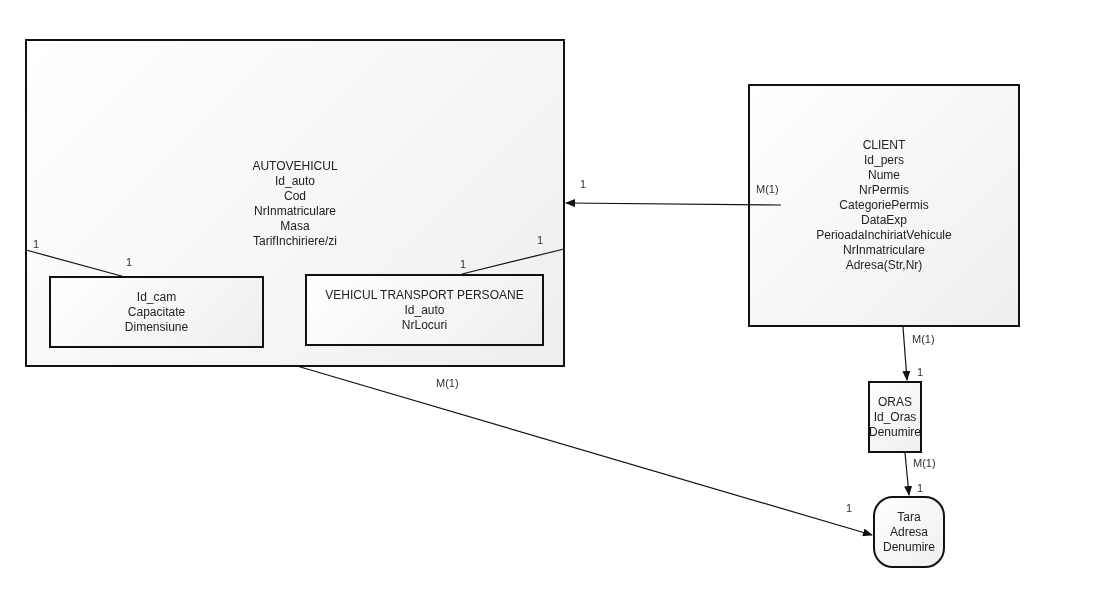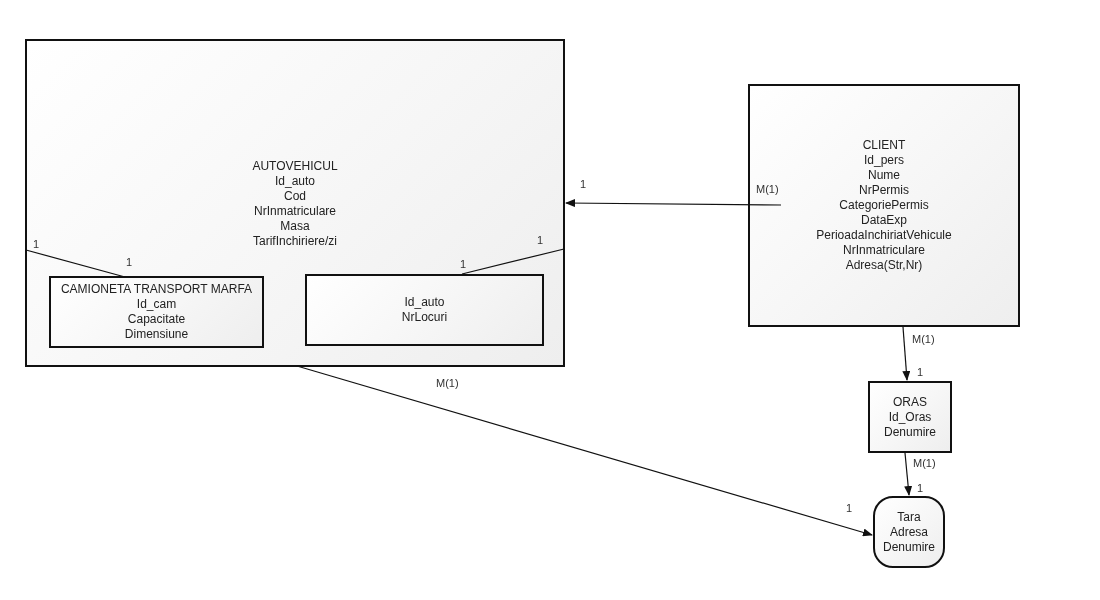--- a/index.html
+++ b/index.html
@@ -23,49 +23,49 @@
     <span>Id_auto</span>
     <span>Cod</span>
     <span>NrInmatriculare</span>
     <span>Masa</span>
     <span>TarifInchiriere/zi</span>
   </div>
 </div>
 
 <div class="entity" style="left:49px;top:276px;width:215px;height:72px;">
   <div class="lines">
-    <span>CAMIONETA TRANSPORT MARFA</span>
     <span>Id_cam</span>
     <span>Capacitate</span>
     <span>Dimensiune</span>
   </div>
 </div>
 
 <div class="entity" style="left:305px;top:274px;width:239px;height:72px;">
   <div class="lines">
+    <span>VEHICUL TRANSPORT PERSOANE</span>
     <span>Id_auto</span>
     <span>NrLocuri</span>
   </div>
 </div>
 
 <div class="entity" style="left:748px;top:84px;width:272px;height:243px;">
   <div class="lines">
     <span>CLIENT</span>
     <span>Id_pers</span>
     <span>Nume</span>
     <span>NrPermis</span>
     <span>CategoriePermis</span>
     <span>DataExp</span>
     <span>PerioadaInchiriatVehicule</span>
     <span>NrInmatriculare</span>
     <span>Adresa(Str,Nr)</span>
   </div>
 </div>
 
-<div class="entity" style="left:868px;top:381px;width:84px;height:72px;">
+<div class="entity" style="left:868px;top:381px;width:54px;height:72px;">
   <div class="lines">
     <span>ORAS</span>
     <span>Id_Oras</span>
     <span>Denumire</span>
   </div>
 </div>
 
 <div class="entity" style="left:873px;top:496px;width:72px;height:72px;border-radius:20px;">
   <div class="lines">
     <span>Tara</span>

